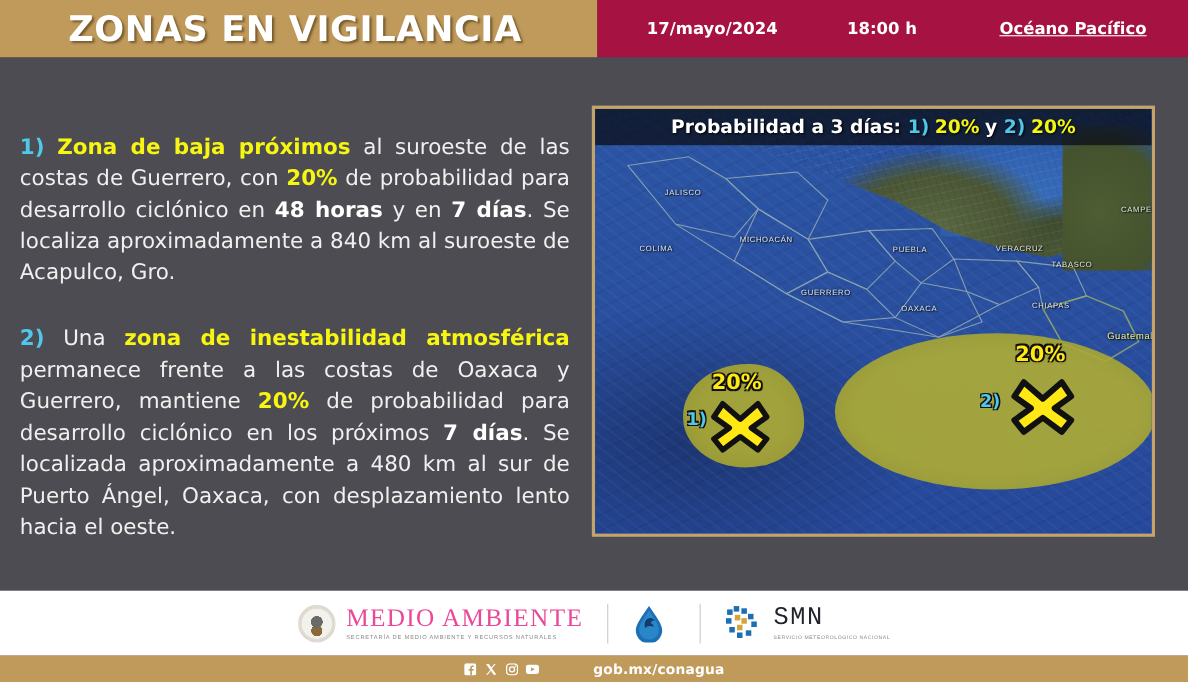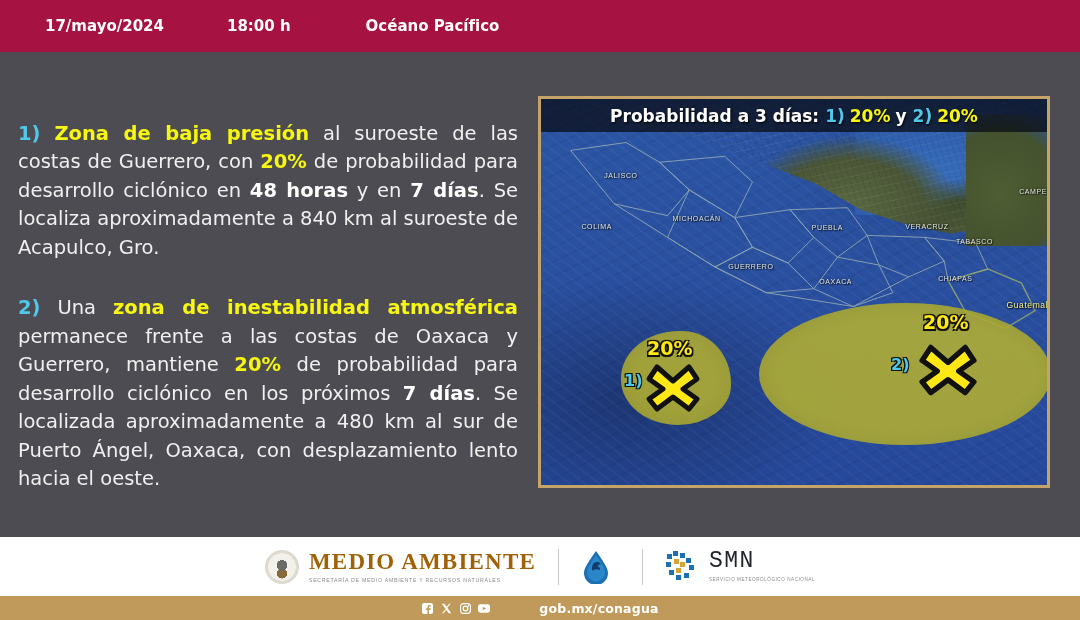--- a/index.html
+++ b/index.html
@@ -51,21 +51,21 @@
     display: flex;
     align-items: center;
     color: #ffffff;
     font-size: 15px;
     font-weight: bold;
     font-family: "DejaVu Sans", sans-serif;
     gap: 13px;
   }
   .header-date   { margin-left: 45px; }
   .header-time   { margin-left: 50px; text-align: center; }
-  .header-basin  { margin-left: 62px; }
+  .header-basin  { margin-left: 62px; text-decoration: underline; }
 
   
   .text-col {
     position: absolute;
     left: 18px;
     top: 120px;
     width: 500px;
     color: #f0f0f0;
     font-size: 19.5px;
     line-height: 1.46;
@@ -252,23 +252,23 @@
     flex: none;
   }
   .logo-text-ma {
     display: flex;
     flex-direction: column;
     justify-content: center;
   }
   .ma-main {
     font-family: "Liberation Serif", serif;
     font-size: 23px;
-    font-weight: bold;
+    font-weight: normal;
     letter-spacing: 1.2px;
-    color: #a16207;
+    color: #ec4899;
     line-height: 1.05;
   }
   .ma-sub {
     font-family: "Liberation Sans", sans-serif;
     font-size: 5.2px;
     letter-spacing: .75px;
     color: #8a8a8a;
     margin-top: 3px;
   }
   .drop {
@@ -343,32 +343,35 @@
     color: #ffffff;
     letter-spacing: .2px;
   }
 </style>
 </head>
 <body>
 
 <div class="page">
 
   <div class="header">
+    <div class="header-title-band">
+      <div class="header-title">ZONAS EN VIGILANCIA</div>
+    </div>
     <div class="header-meta-band">
       <div class="header-date">17/mayo/2024</div>
       <div class="header-time">18:00 h</div>
       <div class="header-basin">Océano Pacífico</div>
     </div>
   </div>
 
   <div class="text-col">
 
     <p class="para">
       <span class="idx">1)</span>
-      <span class="hi">Zona de baja presión</span><span> al suroeste de las costas de Guerrero, con </span><span class="hi">20%</span><span> de probabilidad para desarrollo ciclónico en </span><span class="strong">48 horas</span><span> y en </span><span class="strong">7 días</span><span>. Se localiza aproximadamente a 840 km al suroeste de Acapulco, Gro.</span>
+      <span class="hi">Zona de baja próximos</span><span> al suroeste de las costas de Guerrero, con </span><span class="hi">20%</span><span> de probabilidad para desarrollo ciclónico en </span><span class="strong">48 horas</span><span> y en </span><span class="strong">7 días</span><span>. Se localiza aproximadamente a 840 km al suroeste de Acapulco, Gro.</span>
     </p>
 
     <p class="para">
       <span class="idx">2)</span><span> Una </span><span class="hi">zona de inestabilidad atmosférica</span><span> permanece frente a las costas de Oaxaca y Guerrero, mantiene </span><span class="hi">20%</span><span> de probabilidad para desarrollo ciclónico en los próximos </span><span class="strong">7 días</span><span>. Se localizada aproximadamente a 480 km al sur de Puerto Ángel, Oaxaca, con desplazamiento lento hacia el oeste.</span>
     </p>
 
   </div>
 
   <div class="map-frame">
     <div class="map-canvas">

